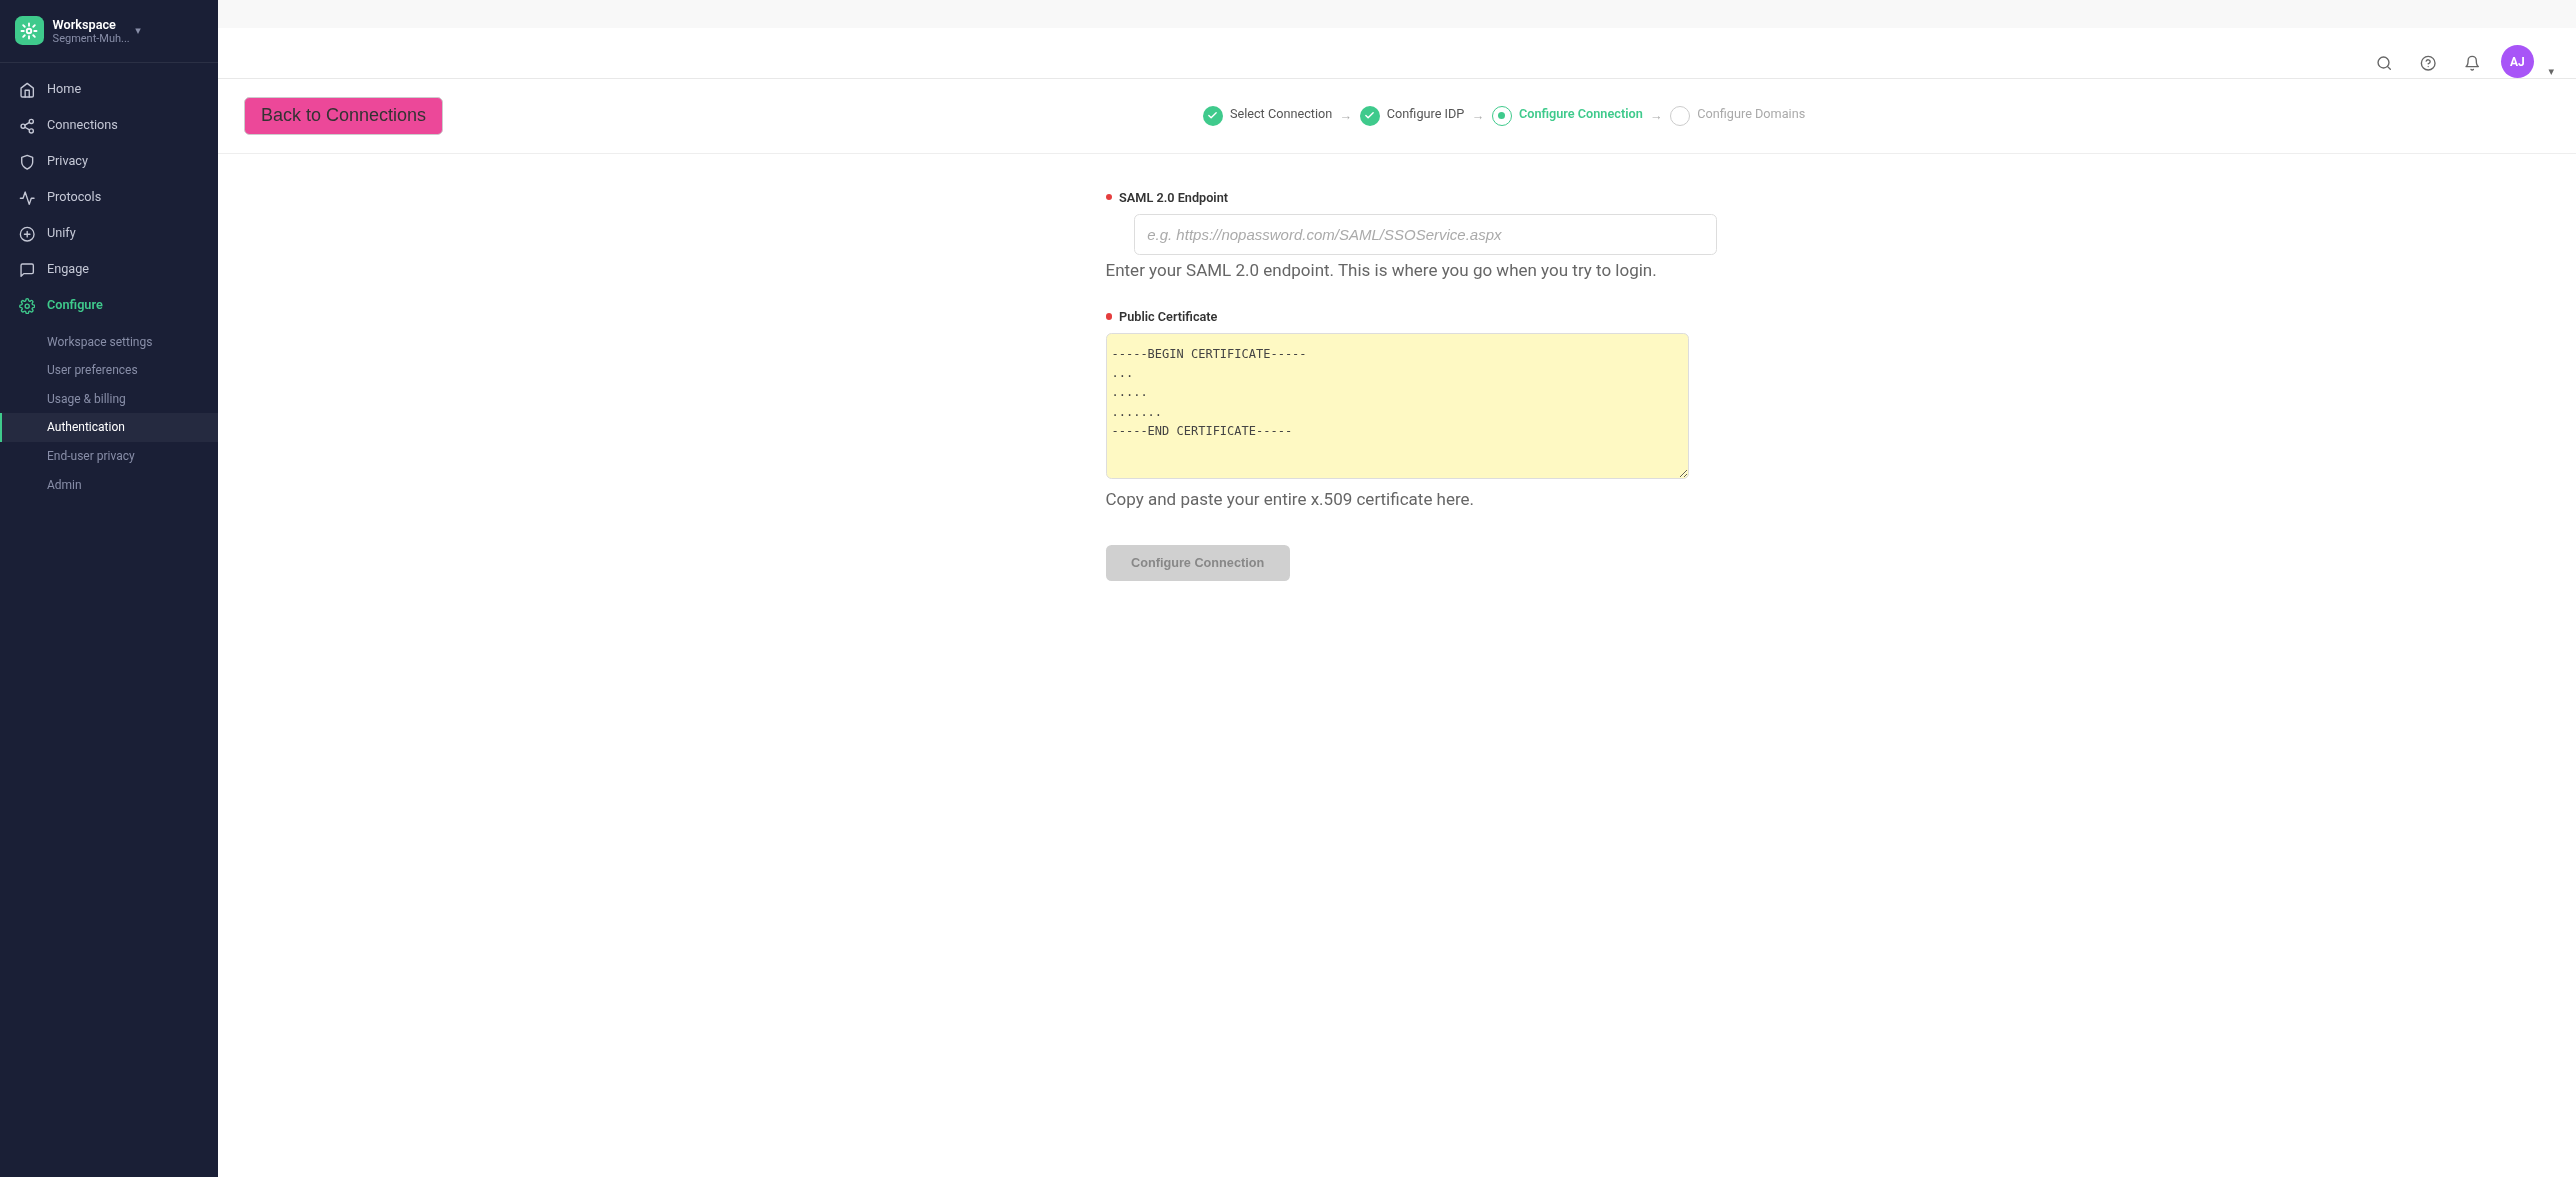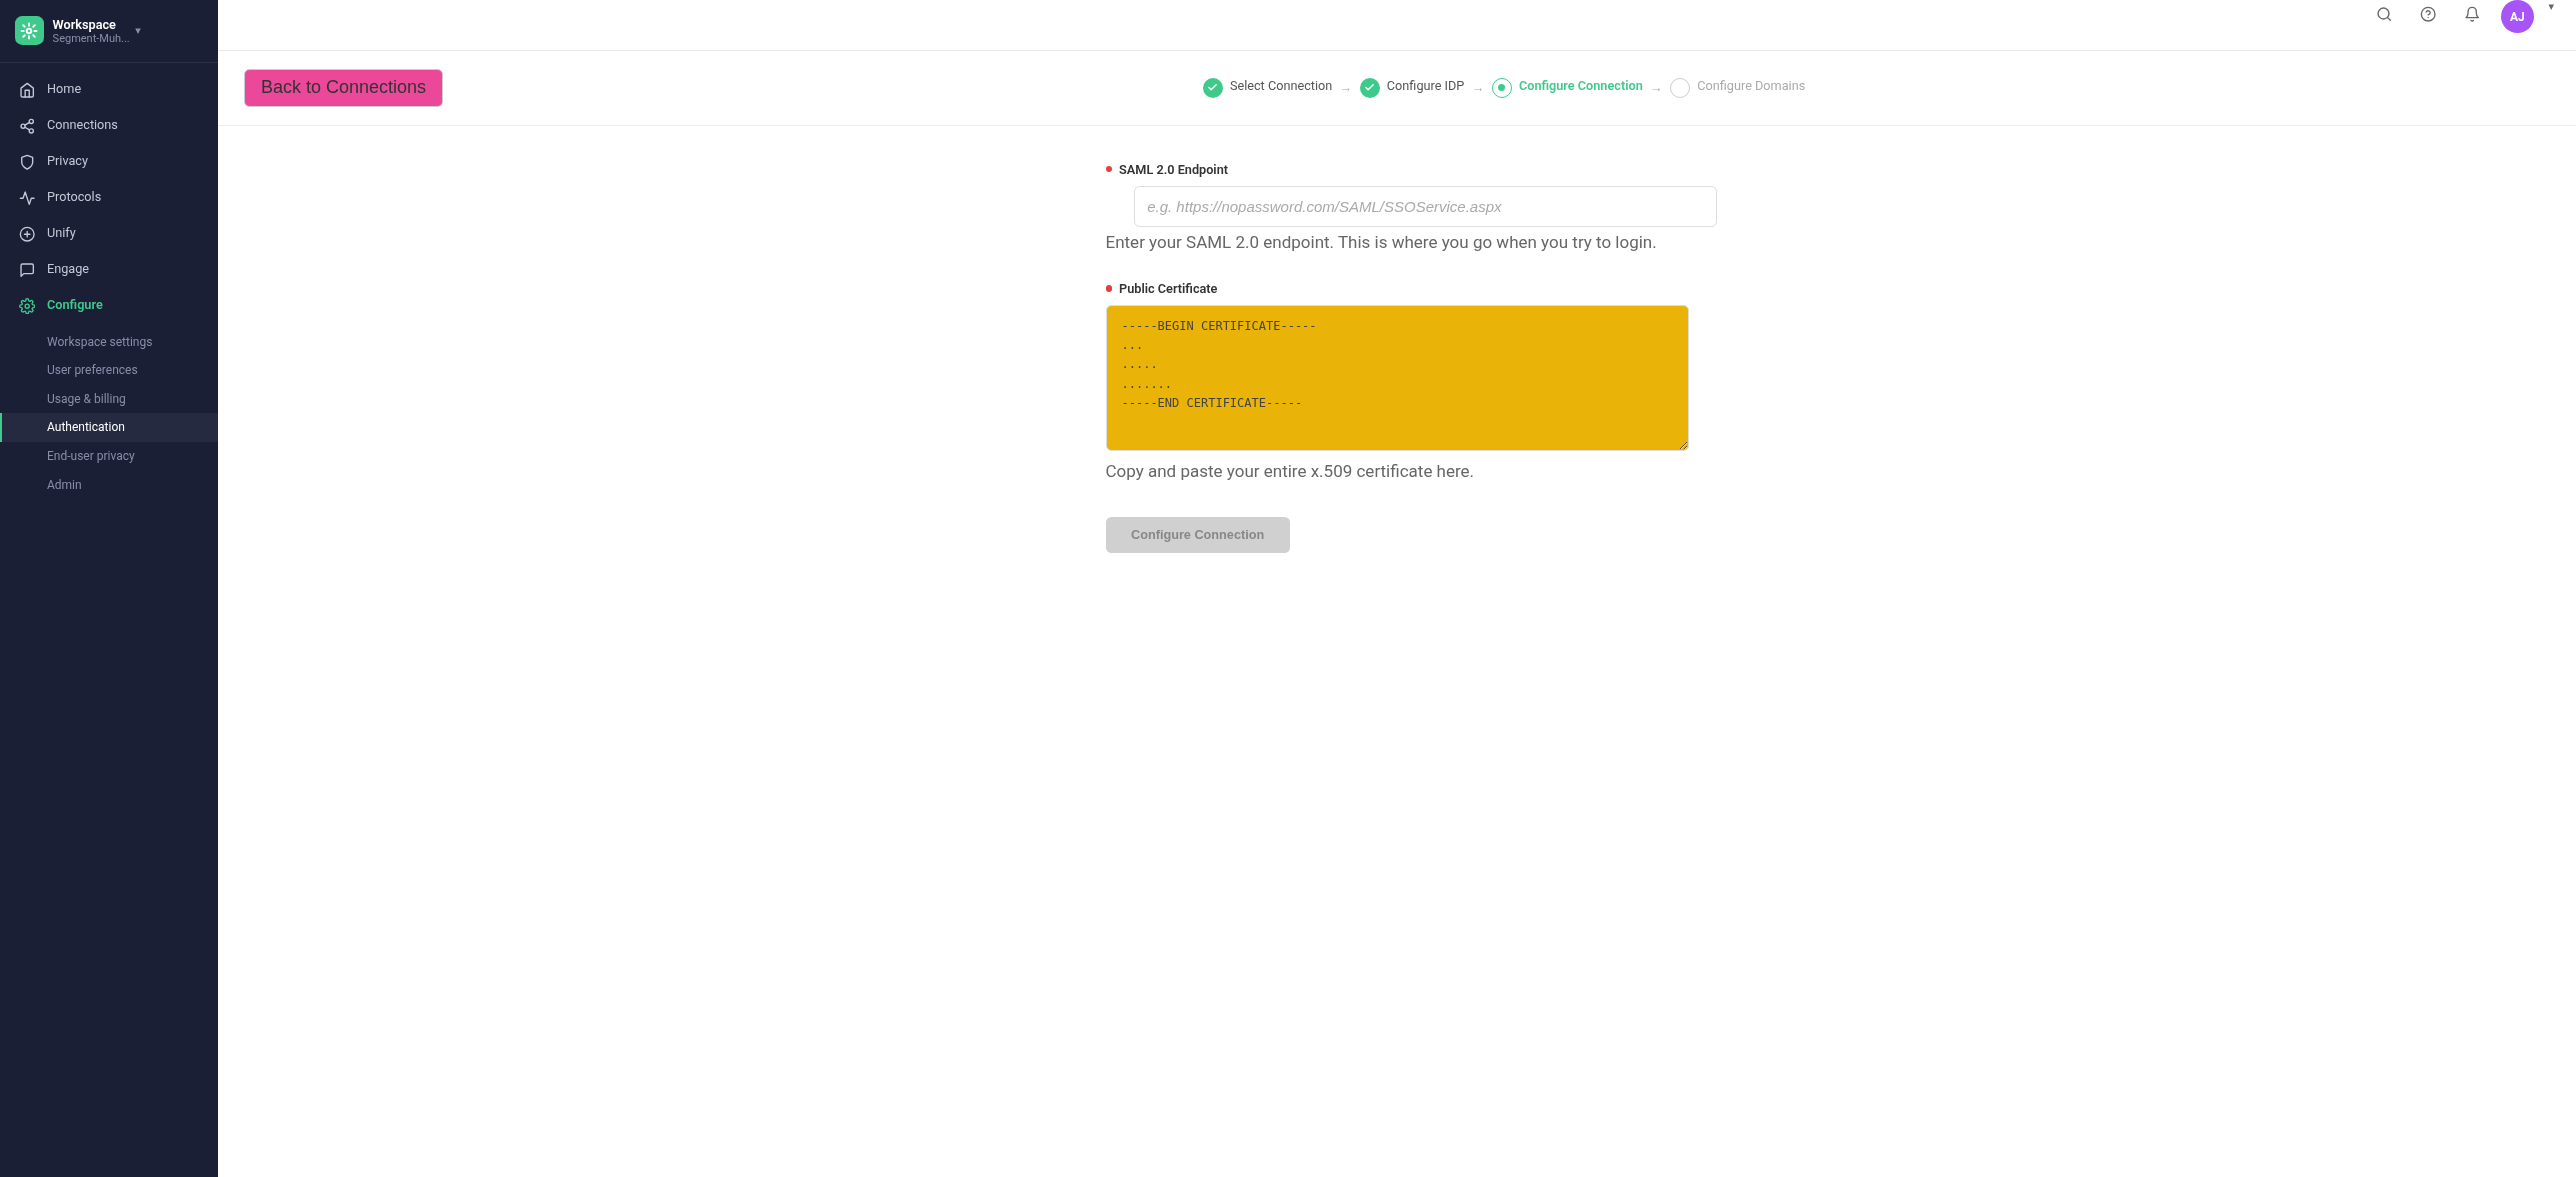--- a/index.html
+++ b/index.html
@@ -81,27 +81,28 @@
     .main-wrapper {
       flex: 1;
       display: flex;
       flex-direction: column;
       overflow: hidden;
     }
 
     
     .topbar {
       display: flex;
-      align-items: flex-start;
+      align-items: flex-end;
       justify-content: flex-end;
       padding: 0 22px;
       height: 51px;
       background: #fff;
       border-bottom: 0.9px solid #e8e8e8;
       gap: 14.6px;
+      margin-top: 28px;
     }
     .topbar-icon {
       width: 29px; height: 29px;
       display: flex; align-items: center; justify-content: center;
       cursor: pointer;
       color: #666;
       border-radius: 50%;
     }
     .avatar {
       width: 33px; height: 33px;
@@ -213,28 +214,28 @@
       margin-left: 28px;
     }
     .form-input::placeholder { color: #aaa; font-style: italic; }
     .form-hint {
       font-size: 17px;
       color: #666;
       margin-top: 5.5px;
     }
     .form-textarea {
       width: 100%;
-      padding: 11px 15px;
+      padding: 11px 5px;
       border: 0.9px solid #ddd;
       border-radius: 5.5px;
       font-size: 12px;
       font-family: monospace;
       color: #444;
       outline: none;
-      background: #eab308;
+      background: #fef9c3;
       resize: vertical;
       min-height: 146px;
       line-height: 1.6;
     }
 
     .configure-btn {
       background: #d0d0d0;
       color: #888;
       border: none;
       border-radius: 5.5px;

